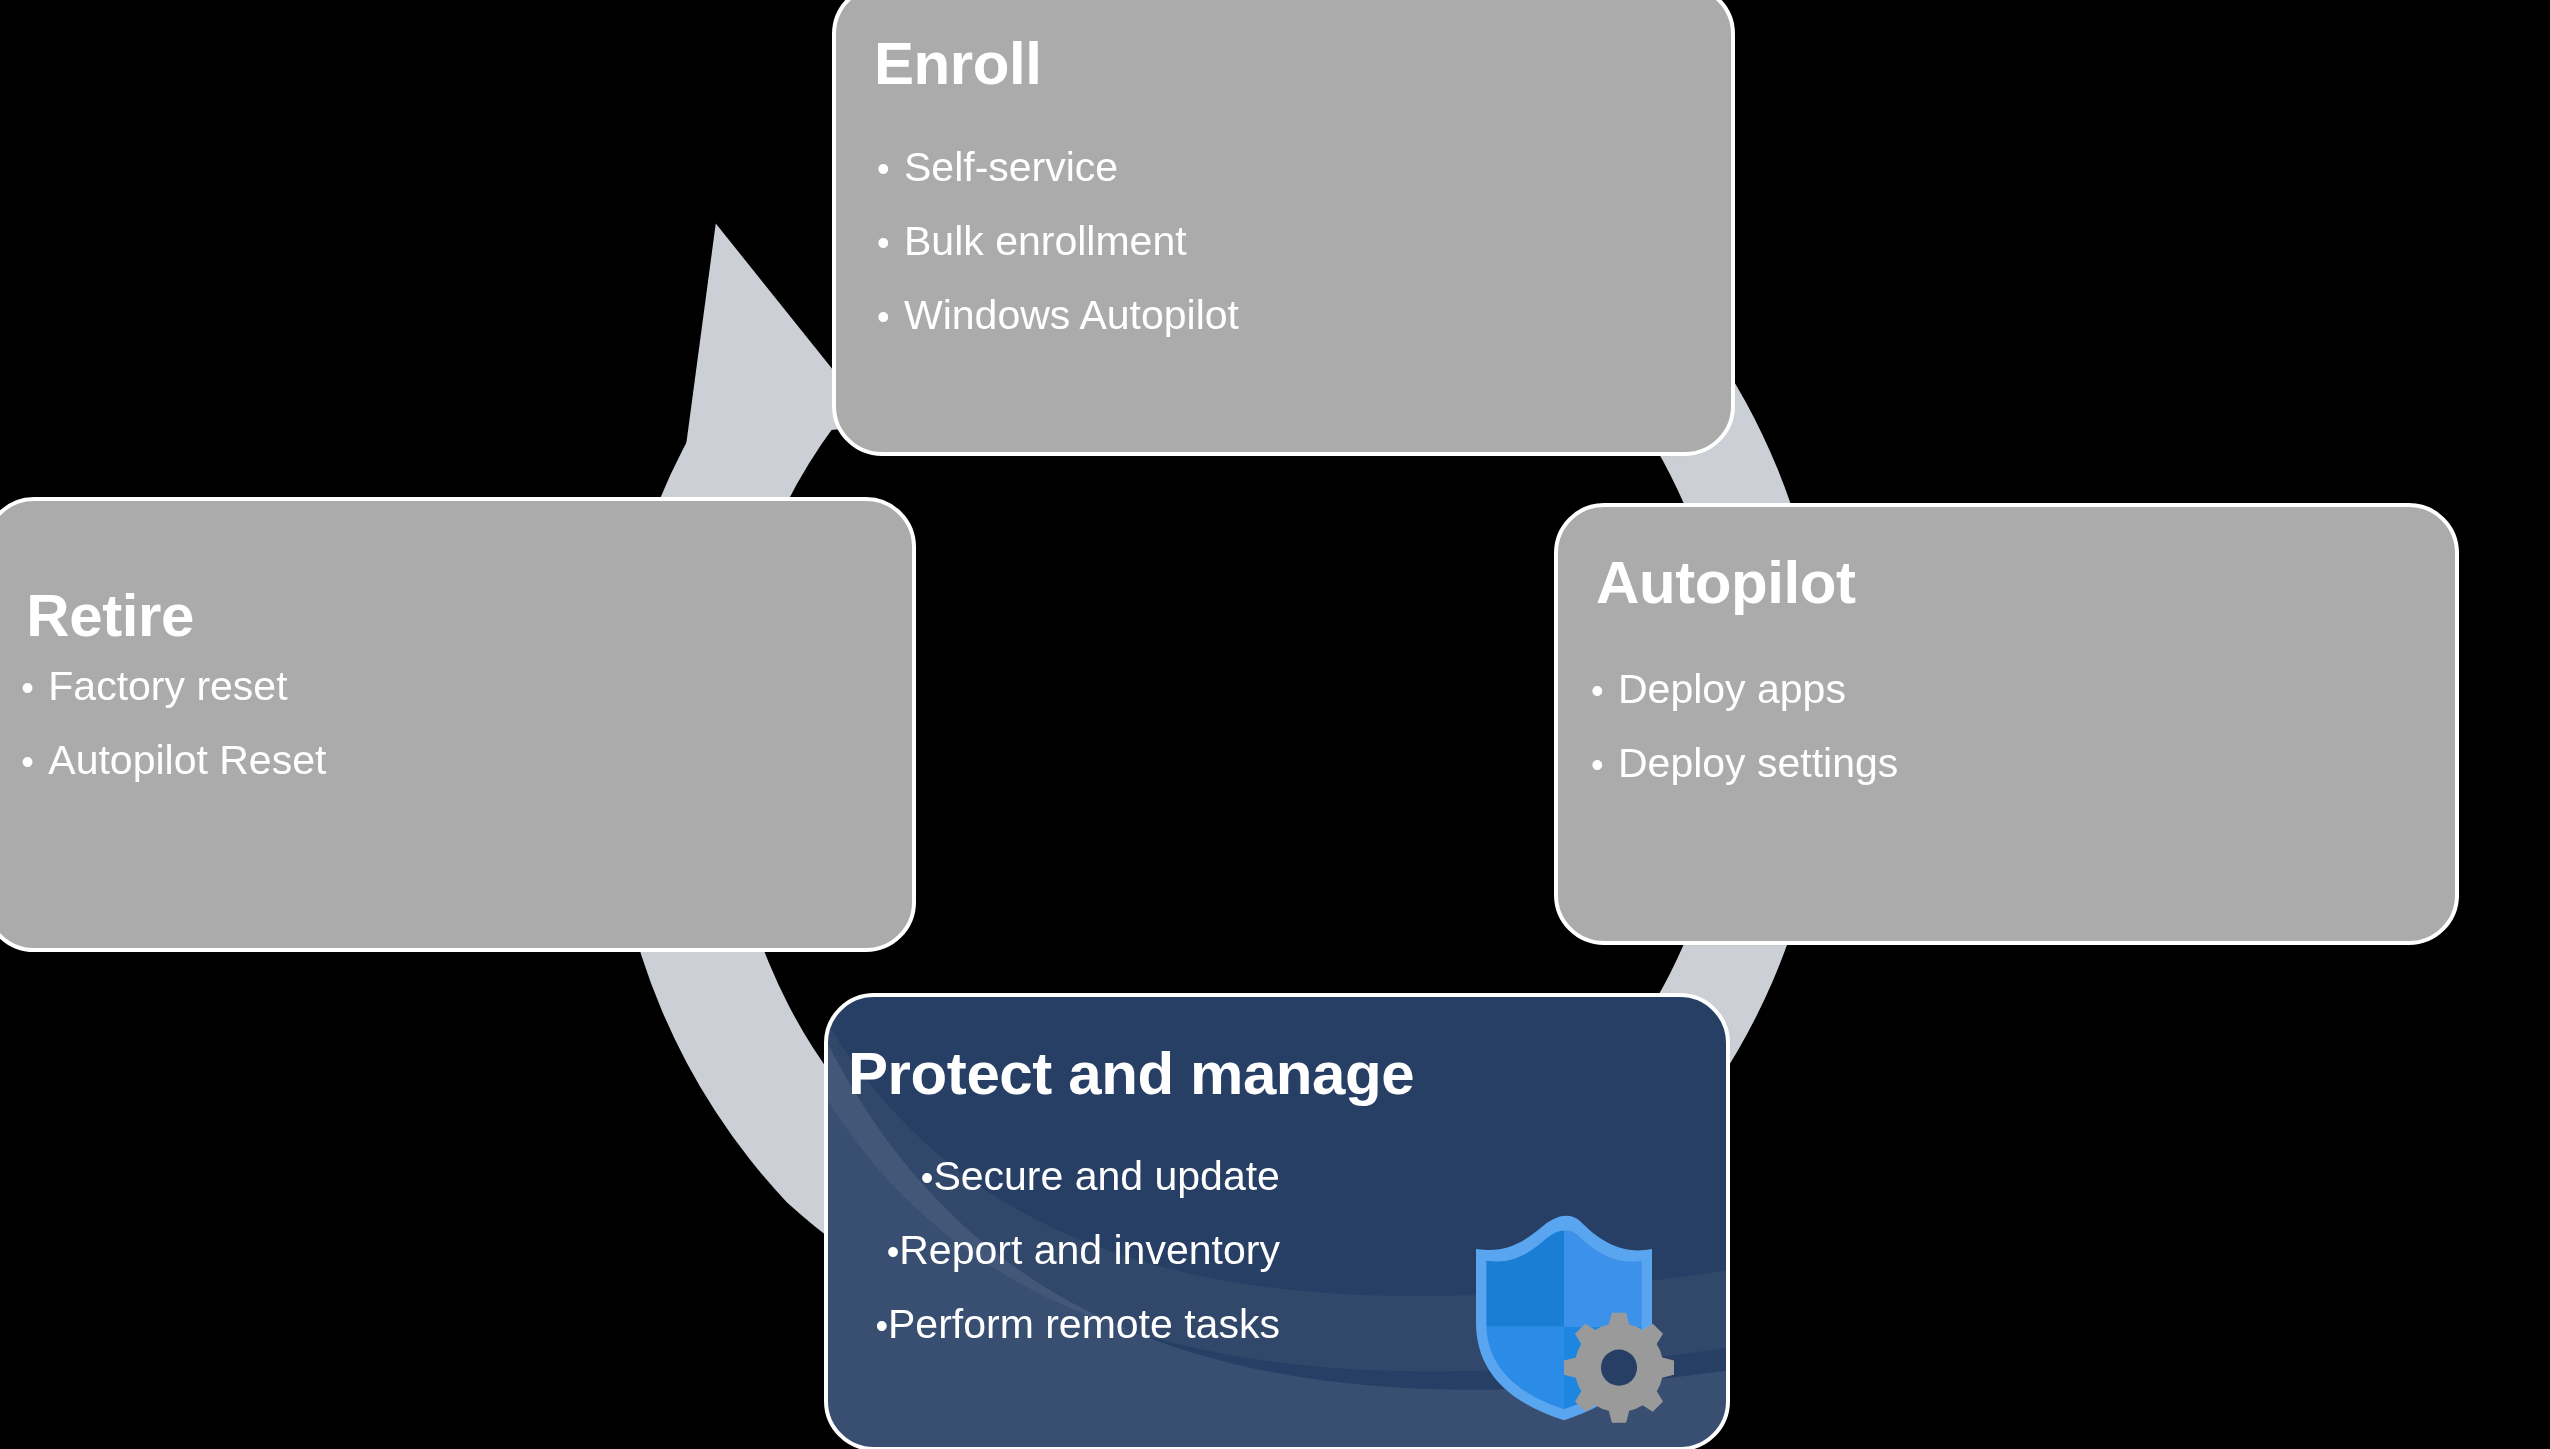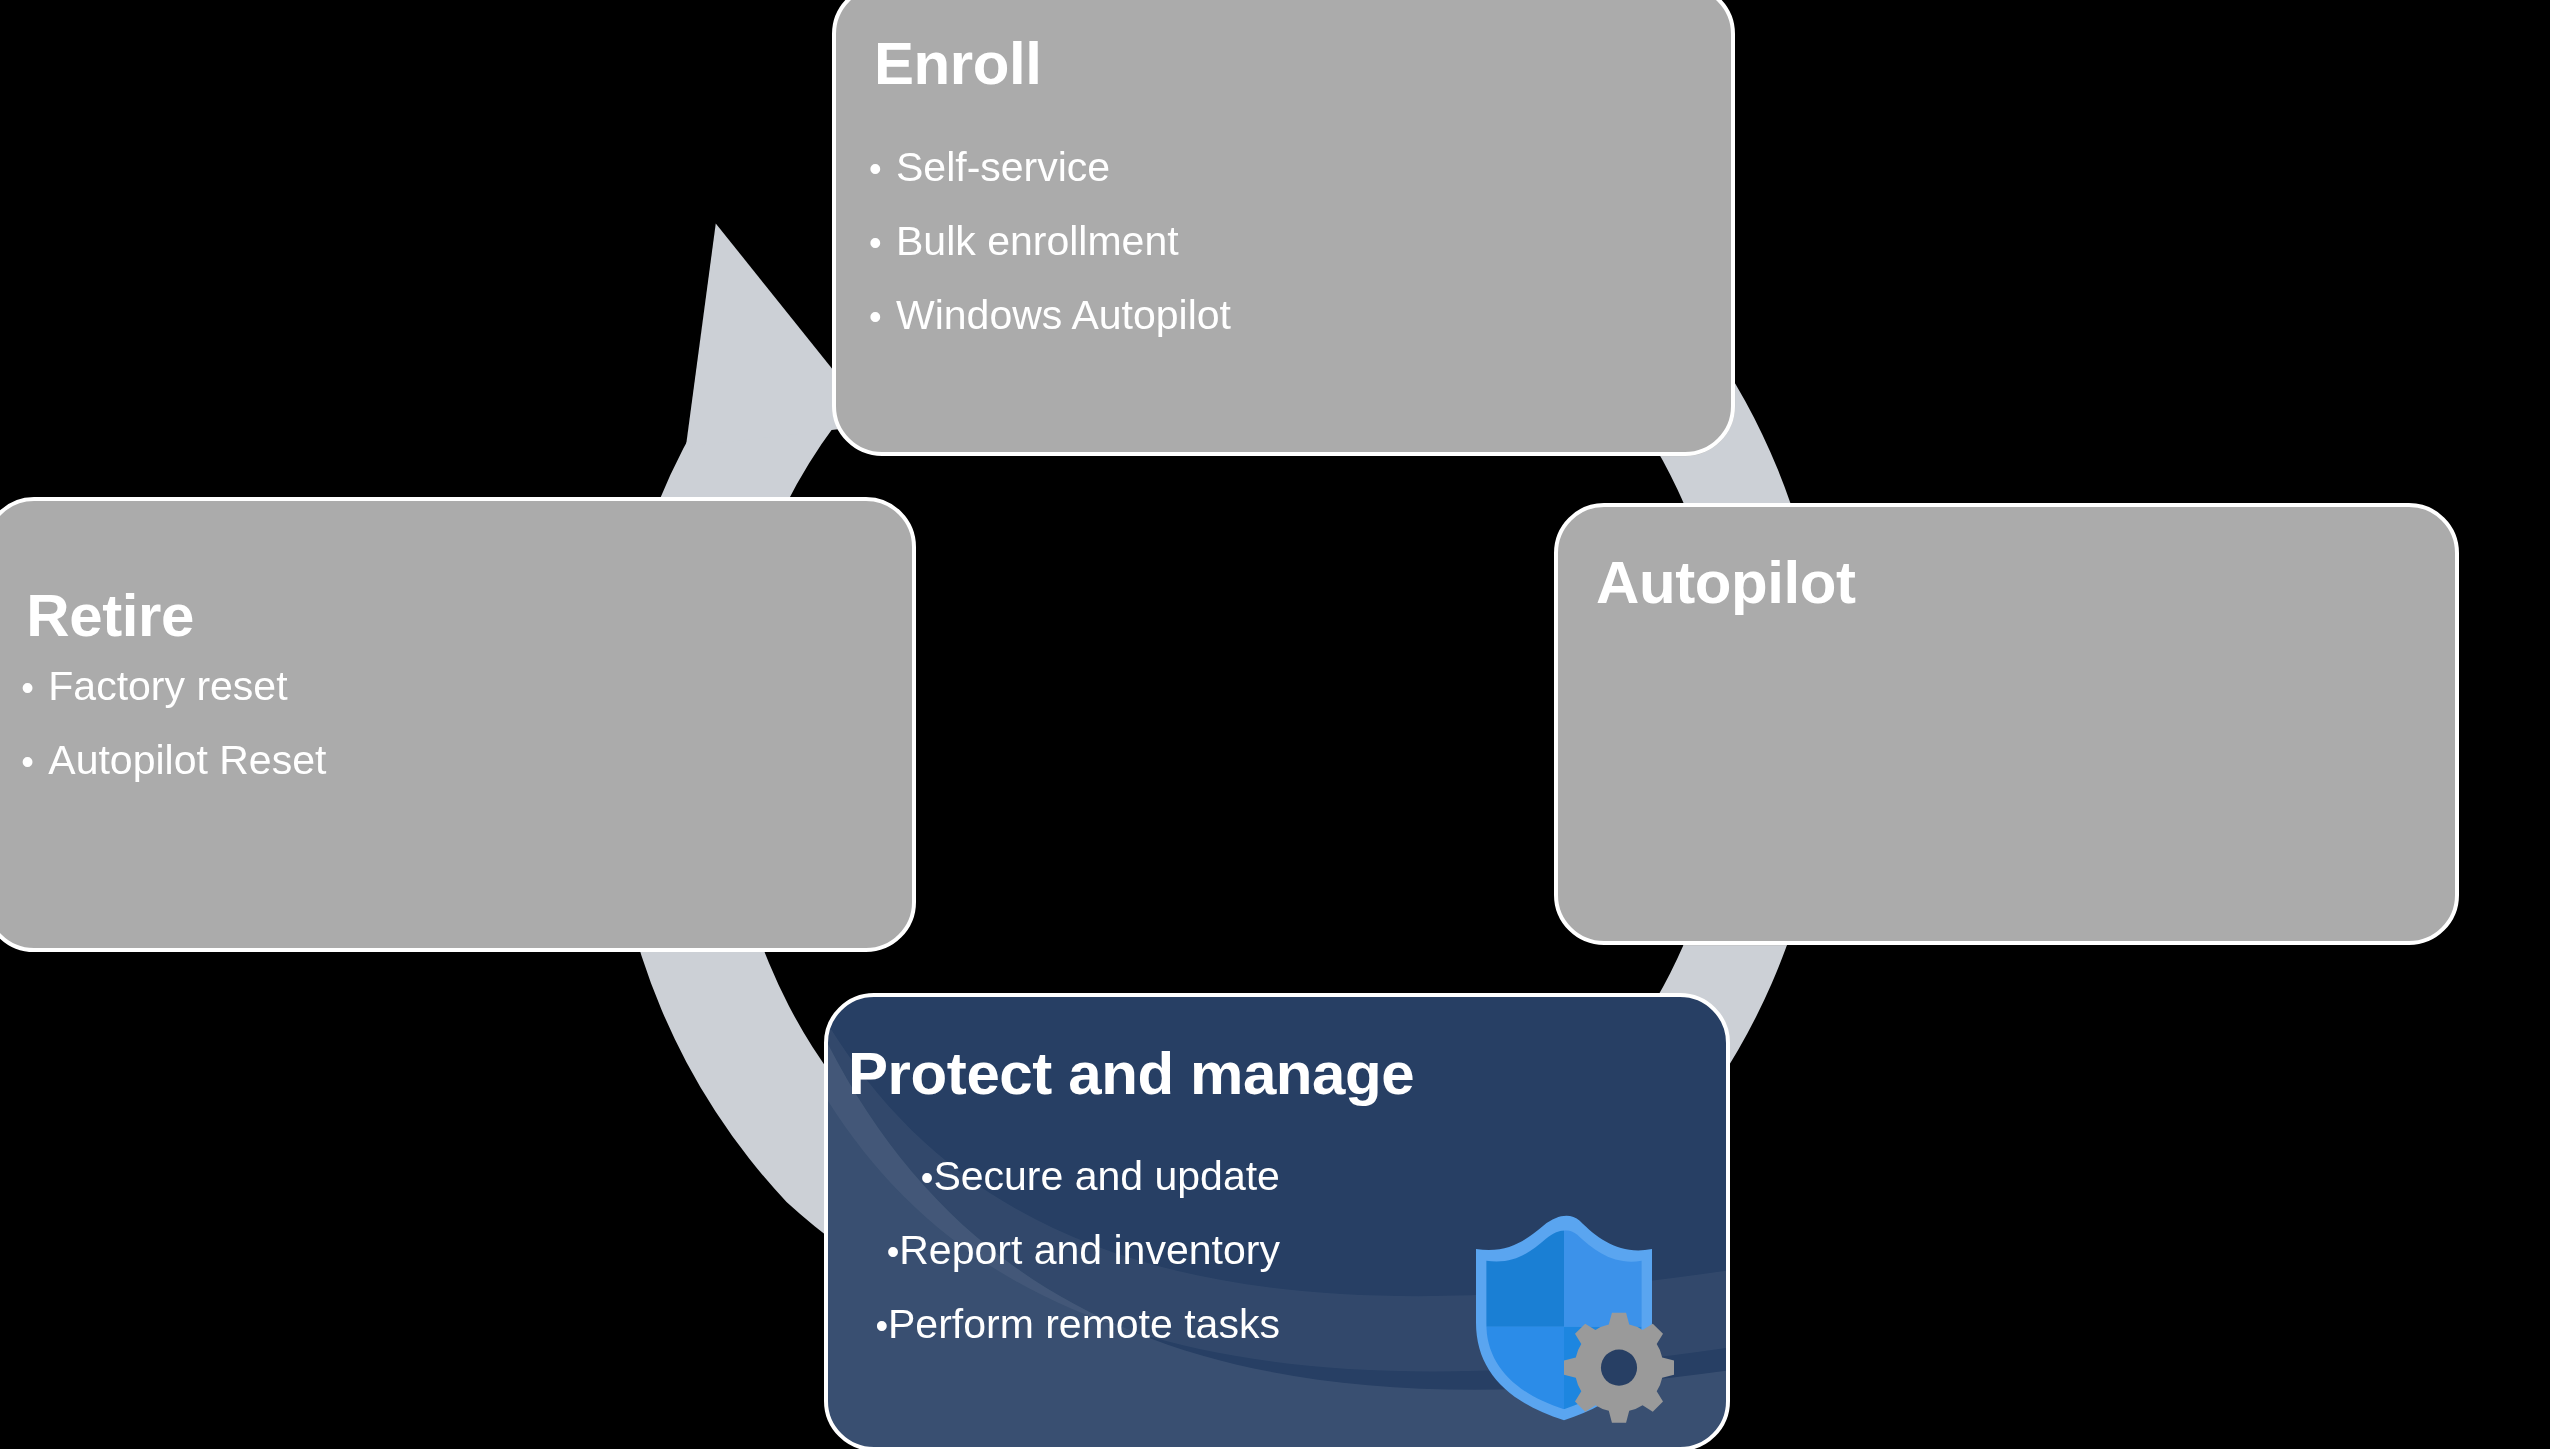--- a/index.html
+++ b/index.html
@@ -66,21 +66,21 @@
     width: 27px;
     font-size: 36px;
   }
 
   
   #card-enroll {
     left: 832px; top: -15.7px; width: 903px; height: 472px;
     background: #ababab;
   }
   #card-enroll .card-title { left: 38px; top: 46px; }
-  #card-enroll .bullets { left: 33px; top: 143px; }
+  #card-enroll .bullets { left: 41px; top: 143px; }
 
   #card-retire {
     left: -15.7px; top: 497px; width: 932px; height: 455px;
     background: #ababab;
   }
   #card-retire .card-title { left: 38px; top: 53px; margin-top: 32px; }
   #card-retire .bullets { left: 33px; top: 149px; }
 
   #card-configure {
     left: 1554px; top: 503px; width: 905px; height: 442px;
@@ -213,20 +213,24 @@
       <ul class="bullets">
         <li>Factory reset</li>
         <li>Autopilot Reset</li>
       </ul>
     </div>
   </div>
 
   <div class="card" id="card-configure">
     <div class="card-body">
       <div class="card-title">Autopilot</div>
+      <ul class="bullets">
+        <li>Deploy apps</li>
+        <li>Deploy settings</li>
+      </ul>
     </div>
   </div>
 
   <div class="card" id="card-protect">
     <div class="card-body">
 
       <svg class="card-ring-overlay" viewBox="0 0 1152 582" preserveAspectRatio="none">
         <path d="M -60 -80 C 120 430 520 590 1240 470 L 1240 700 L -60 700 Z" fill="#ffffff" opacity="0.085"></path>
         <path d="M -60 -80 C 120 330 480 470 1240 340 L 1240 440 C 480 570 110 410 -60 20 Z" fill="#ffffff" opacity="0.05"></path>
       </svg>

